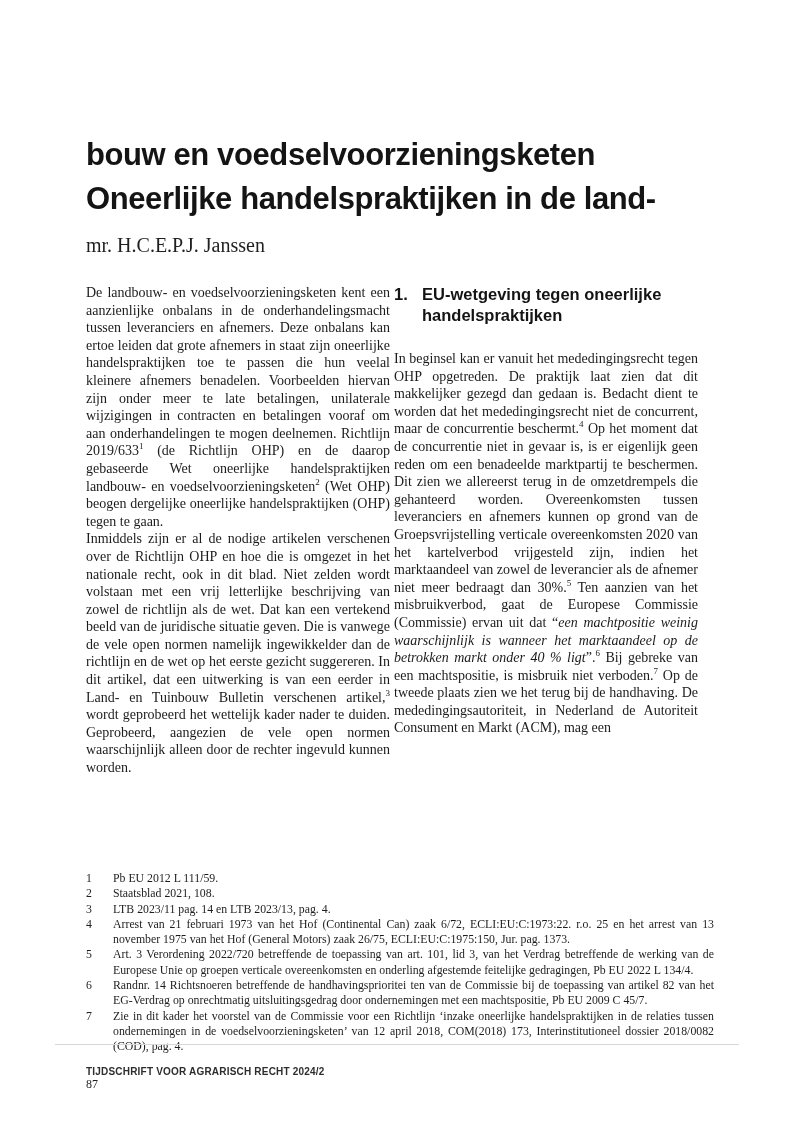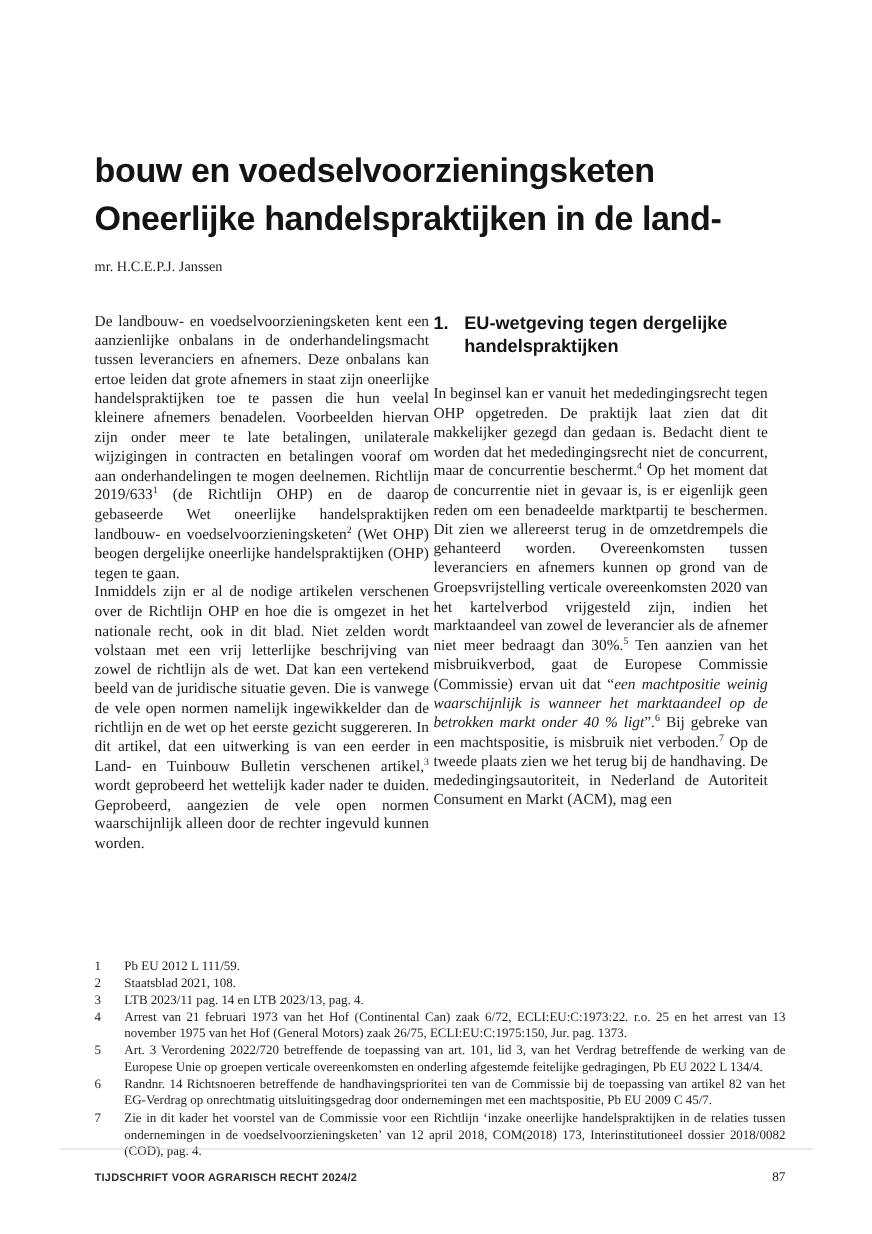--- a/index.html
+++ b/index.html
@@ -19,21 +19,21 @@
     font-family: "Liberation Sans", sans-serif;
     font-weight: 700;
     font-size: 31px;
     line-height: 44px;
     letter-spacing: -0.4px;
     color: #141414;
   }
   .author {
     position: absolute;
     left: 86px; top: 234px;
-    font-size: 13px;
+    font-size: 20px;
     color: #1f1f1f;
   }
   .columns {
     position: absolute;
     left: 86px; top: 284px;
     width: 624px;
     display: flex;
     gap: 4px;
   }
   .col {
@@ -80,20 +80,21 @@
     height: 1px;
     background: #d8d8d8;
   }
   .footer {
     position: absolute;
     left: 86px; top: 1058px;
     width: 628px;
     display: flex;
     justify-content: space-between;
     align-items: baseline;
+    flex-direction: column;
   }
   .journal {
     font-family: "Liberation Sans", sans-serif;
     font-size: 10px;
     font-weight: 700;
     letter-spacing: 0.2px;
     color: #2d2d2d;
     padding-top: 8px;
   }
   .pagenum {
@@ -114,21 +115,21 @@
   <div class="author">mr. H.C.E.P.J. Janssen</div>
 
   <div class="columns">
     <div class="col">
       <p><span>De landbouw- en voedselvoorzieningsketen kent een aanzienlijke onbalans in de onderhandelingsmacht tussen leveranciers en afnemers. Deze onbalans kan ertoe leiden dat grote afnemers in staat zijn oneerlijke handelspraktijken toe te passen die hun veelal kleinere afnemers benadelen. Voorbeelden hiervan zijn onder meer te late betalingen, unilaterale wijzigingen in contracten en betalingen vooraf om aan onderhandelingen te mogen deelnemen. Richtlijn 2019/633</span><sup>1</sup><span> (de Richtlijn OHP) en de daarop gebaseerde Wet oneerlijke handelspraktijken landbouw- en voedselvoorzieningsketen</span><sup>2</sup><span> (Wet OHP) beogen dergelijke oneerlijke handelspraktijken (OHP) tegen te gaan.</span></p>
       <p><span>Inmiddels zijn er al de nodige artikelen verschenen over de Richtlijn OHP en hoe die is omgezet in het nationale recht, ook in dit blad. Niet zelden wordt volstaan met een vrij letterlijke beschrijving van zowel de richtlijn als de wet. Dat kan een vertekend beeld van de juridische situatie geven. Die is vanwege de vele open normen namelijk ingewikkelder dan de richtlijn en de wet op het eerste gezicht suggereren. In dit artikel, dat een uitwerking is van een eerder in Land- en Tuinbouw Bulletin verschenen artikel,</span><sup>3</sup><span> wordt geprobeerd het wettelijk kader nader te duiden. Geprobeerd, aangezien de vele open normen waarschijnlijk alleen door de rechter ingevuld kunnen worden.</span></p>
     </div>
     <div class="col">
       <div class="section-heading">
         <span class="section-number">1.</span>
-        <span class="section-heading-text">EU-wetgeving tegen dergelijke handelspraktijken</span>
+        <span class="section-heading-text">EU-wetgeving tegen oneerlijke handelspraktijken</span>
       </div>
       <p><span>In beginsel kan er vanuit het mededingingsrecht tegen OHP opgetreden. De praktijk laat zien dat dit makkelijker gezegd dan gedaan is. Bedacht dient te worden dat het mededingingsrecht niet de concurrent, maar de concurrentie beschermt.</span><sup>4</sup><span> Op het moment dat de concurrentie niet in gevaar is, is er eigenlijk geen reden om een benadeelde marktpartij te beschermen. Dit zien we allereerst terug in de omzetdrempels die gehanteerd worden. Overeenkomsten tussen leveranciers en afnemers kunnen op grond van de Groepsvrijstelling verticale overeenkomsten 2020 van het kartelverbod vrijgesteld zijn, indien het marktaandeel van zowel de leverancier als de afnemer niet meer bedraagt dan 30%.</span><sup>5</sup><span> Ten aanzien van het misbruikverbod, gaat de Europese Commissie (Commissie) ervan uit dat “</span><span class="it">een machtpositie weinig waarschijnlijk is wanneer het marktaandeel op de betrokken markt onder 40 % ligt</span><span>”.</span><sup>6</sup><span> Bij gebreke van een machtspositie, is misbruik niet verboden.</span><sup>7</sup><span> Op de tweede plaats zien we het terug bij de handhaving. De mededingingsautoriteit, in Nederland de Autoriteit Consument en Markt (ACM), mag een</span></p>
     </div>
   </div>
 
   <div class="footnotes">
     <div class="footnote">
       <span class="fn-num">1</span>
       <span class="fn-text">Pb EU 2012 L 111/59.</span>
     </div>

